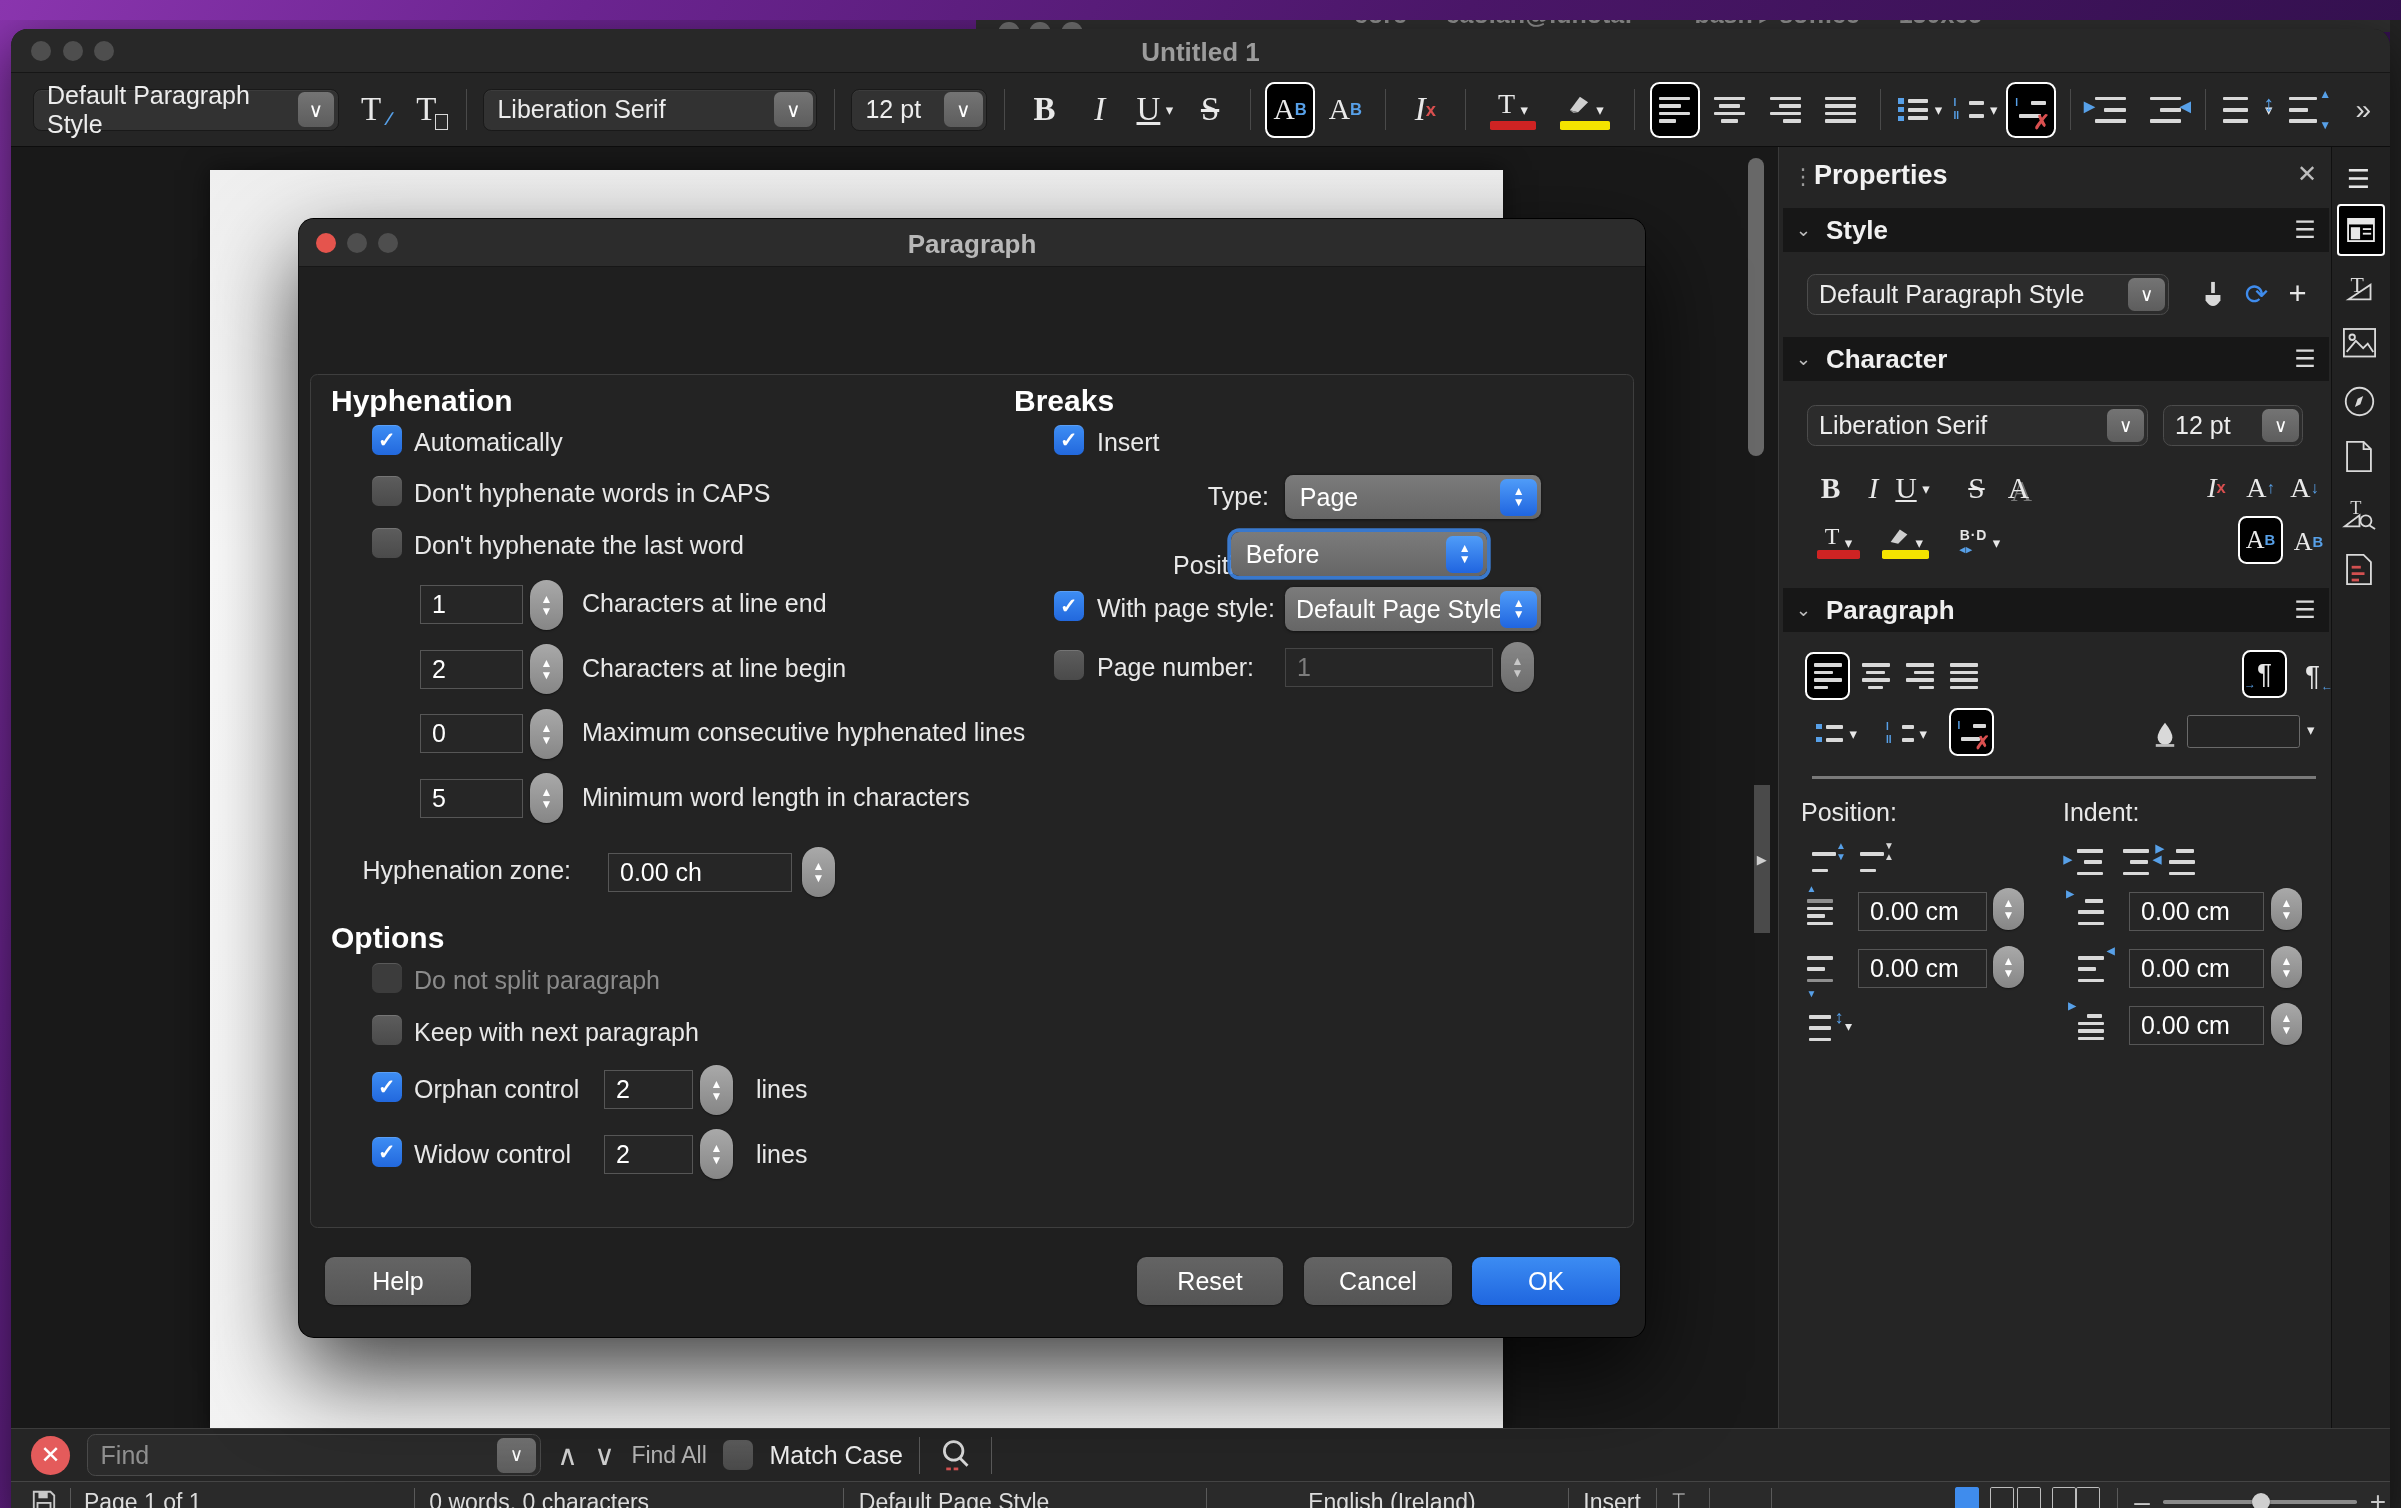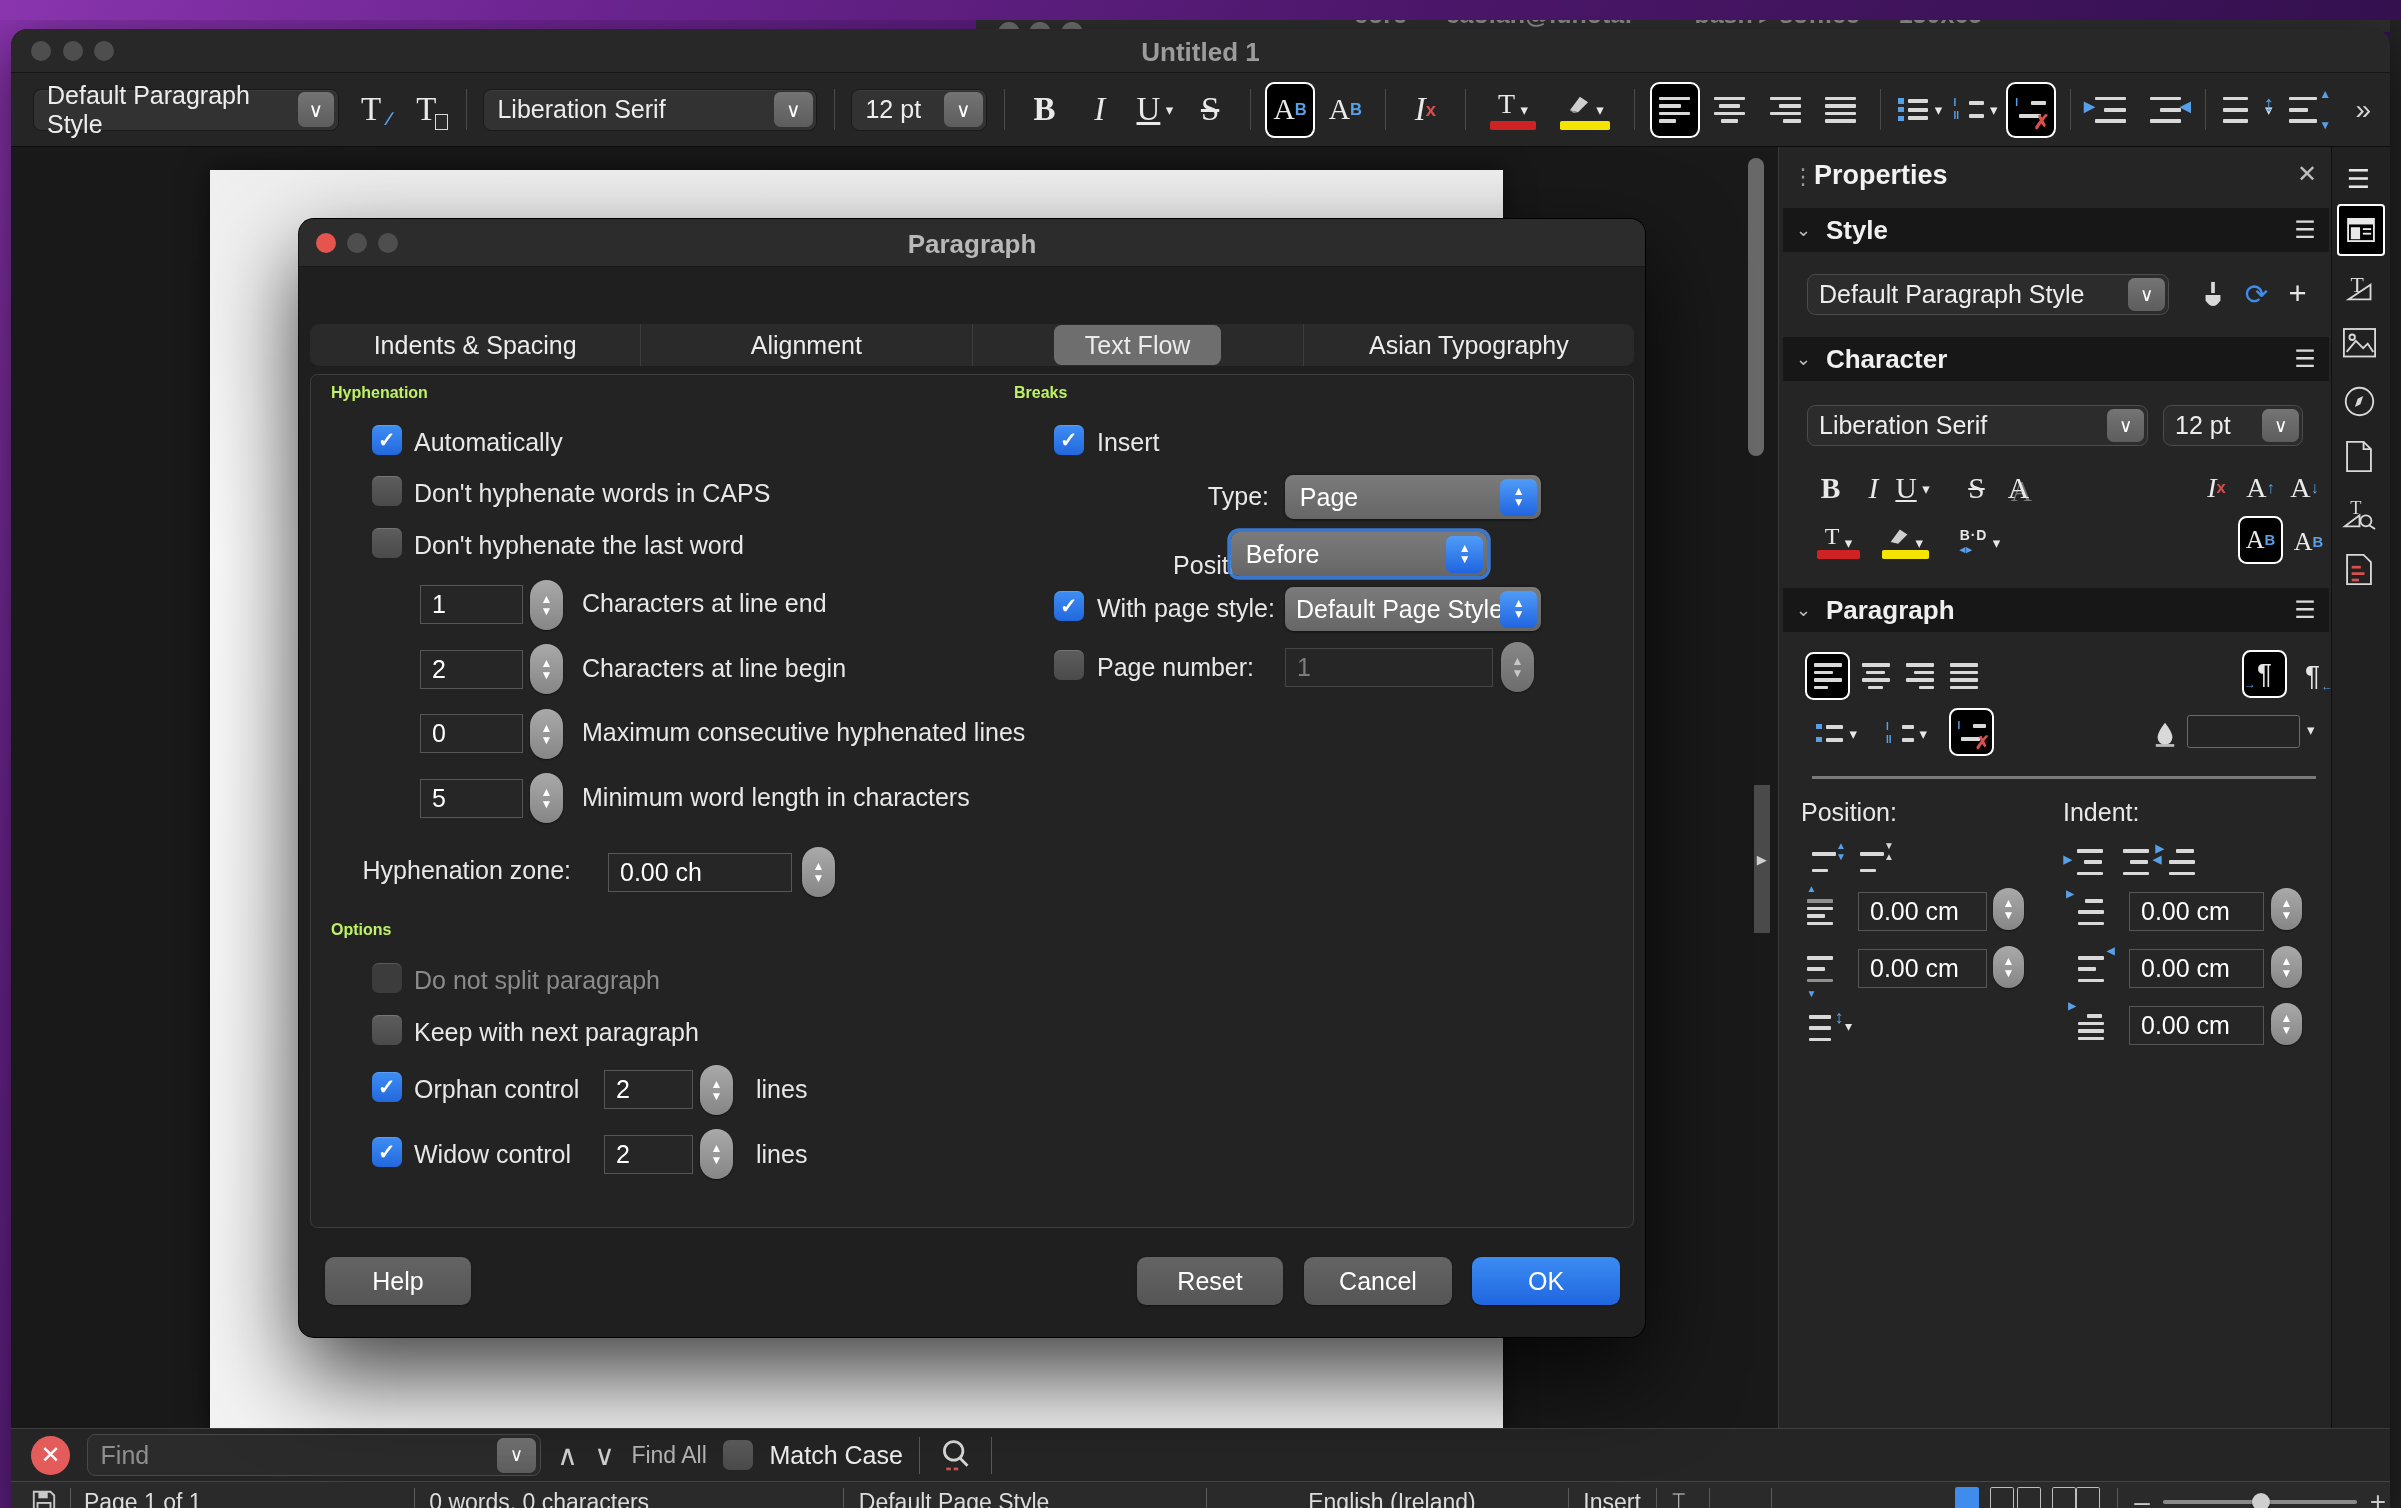--- a/index.html
+++ b/index.html
@@ -81,21 +81,21 @@
   .dialog { left:299px; top:199px; width:1346px; height:1118px; background:#1f1f1f; border-radius:14.8px;
             box-shadow:0 37px 92px rgba(0,0,0,.75), 0 0 0 0.9px #000; z-index:50; }
   .dlg-titlebar { left:0; top:0; width:1346px; height:48px; background:#2c2c2c; border-radius:14.8px 14.8px 0 0; border-bottom:0.9px solid #171717; }
   .dlg-title { position:absolute; left:0; right:0; top:10px; text-align:center; color:#b8b8b8; font-weight:bold; font-size:26px; }
   .tabrow { position:absolute; left:11px; width:1324px; height:42px; background:#2a2a2a; border-radius:9.2px; display:flex; overflow:hidden; }
   .tabcell { flex:1; display:flex; align-items:center; justify-content:center; color:#ececec; font-size:25px; border-left:0.9px solid #3d3d3d; }
   .tabcell:first-child { border-left:none; }
   .tabcell .pill { padding:5.5px 31px; border-radius:7.4px; }
   .tabcell.on .pill { background:#6e6e6e; }
   .panel { position:absolute; left:11px; top:155px; width:1324px; height:854px; background:#232323; border:0.9px solid #3e3e3e; border-radius:7.4px; }
-  .heading { position:absolute; font-weight:bold; font-size:16px; color:#bef264; }
+  .heading { position:absolute; font-weight:bold; font-size:30px; color:#ffffff; }
   .cb { position:absolute; width:29.5px; height:29.5px; border-radius:6.5px; background:linear-gradient(#5d5d5d,#4a4a4a);
         display:flex; align-items:center; justify-content:center; color:#fff; font-size:21px; font-weight:bold; box-shadow:inset 0 0.9px 0 rgba(255,255,255,.15); }
   .cb.on { background:linear-gradient(#3e8ef4,#2268dd); }
   .cb.dim { background:#3c3c3c; }
   .lbl { position:absolute; color:#e8e8e8; font-size:25px; white-space:nowrap; }
   .lbl.dim { color:#8b8b8b; }
   .mac-select { position:absolute; height:44px; border-radius:8.3px; background:linear-gradient(#7b7b7b,#666); color:#fff;
                 display:flex; align-items:center; padding-left:14.8px; font-size:25px; box-shadow:0 0.9px 2.8px rgba(0,0,0,.5); }
   .mac-select .stepper { position:absolute; right:3.7px; top:3.7px; width:37px; height:37px; border-radius:6.5px;
                          background:linear-gradient(#4f9cf8,#2065e0); display:flex; flex-direction:column; align-items:center; justify-content:center; color:#fff; }
@@ -776,34 +776,20 @@
   </div>
 
   <div class="abs dialog">
     <div class="abs dlg-titlebar">
       <span class="tl-dot" style="left:16.6px;top:14px;background:#e5544d"></span>
       <span class="tl-dot" style="left:48px;top:14px"></span>
       <span class="tl-dot" style="left:79px;top:14px"></span>
       <div class="dlg-title">Paragraph</div>
     </div>
 
-    <div class="tabrow" style="top:105px">
-      <div class="tabcell">
-          <span class="pill">Indents &amp; Spacing</span>
-        </div>
-      <div class="tabcell">
-          <span class="pill">Alignment</span>
-        </div>
-      <div class="tabcell on">
-          <span class="pill">Text Flow</span>
-        </div>
-      <div class="tabcell">
-          <span class="pill">Asian Typography</span>
-        </div>
-    </div>
 
     <div class="panel">
 
       <div class="heading" style="left:20px;top:9.2px">Hyphenation</div>
       <div class="cb on" style="left:61px;top:50px">✓</div>
       <div class="lbl" style="left:103px;top:53px">Automatically</div>
       <div class="cb" style="left:61px;top:101px"></div>
       <div class="lbl" style="left:103px;top:104px">Don't hyphenate words in CAPS</div>
       <div class="cb" style="left:61px;top:153px"></div>
       <div class="lbl" style="left:103px;top:156px">Don't hyphenate the last word</div>

